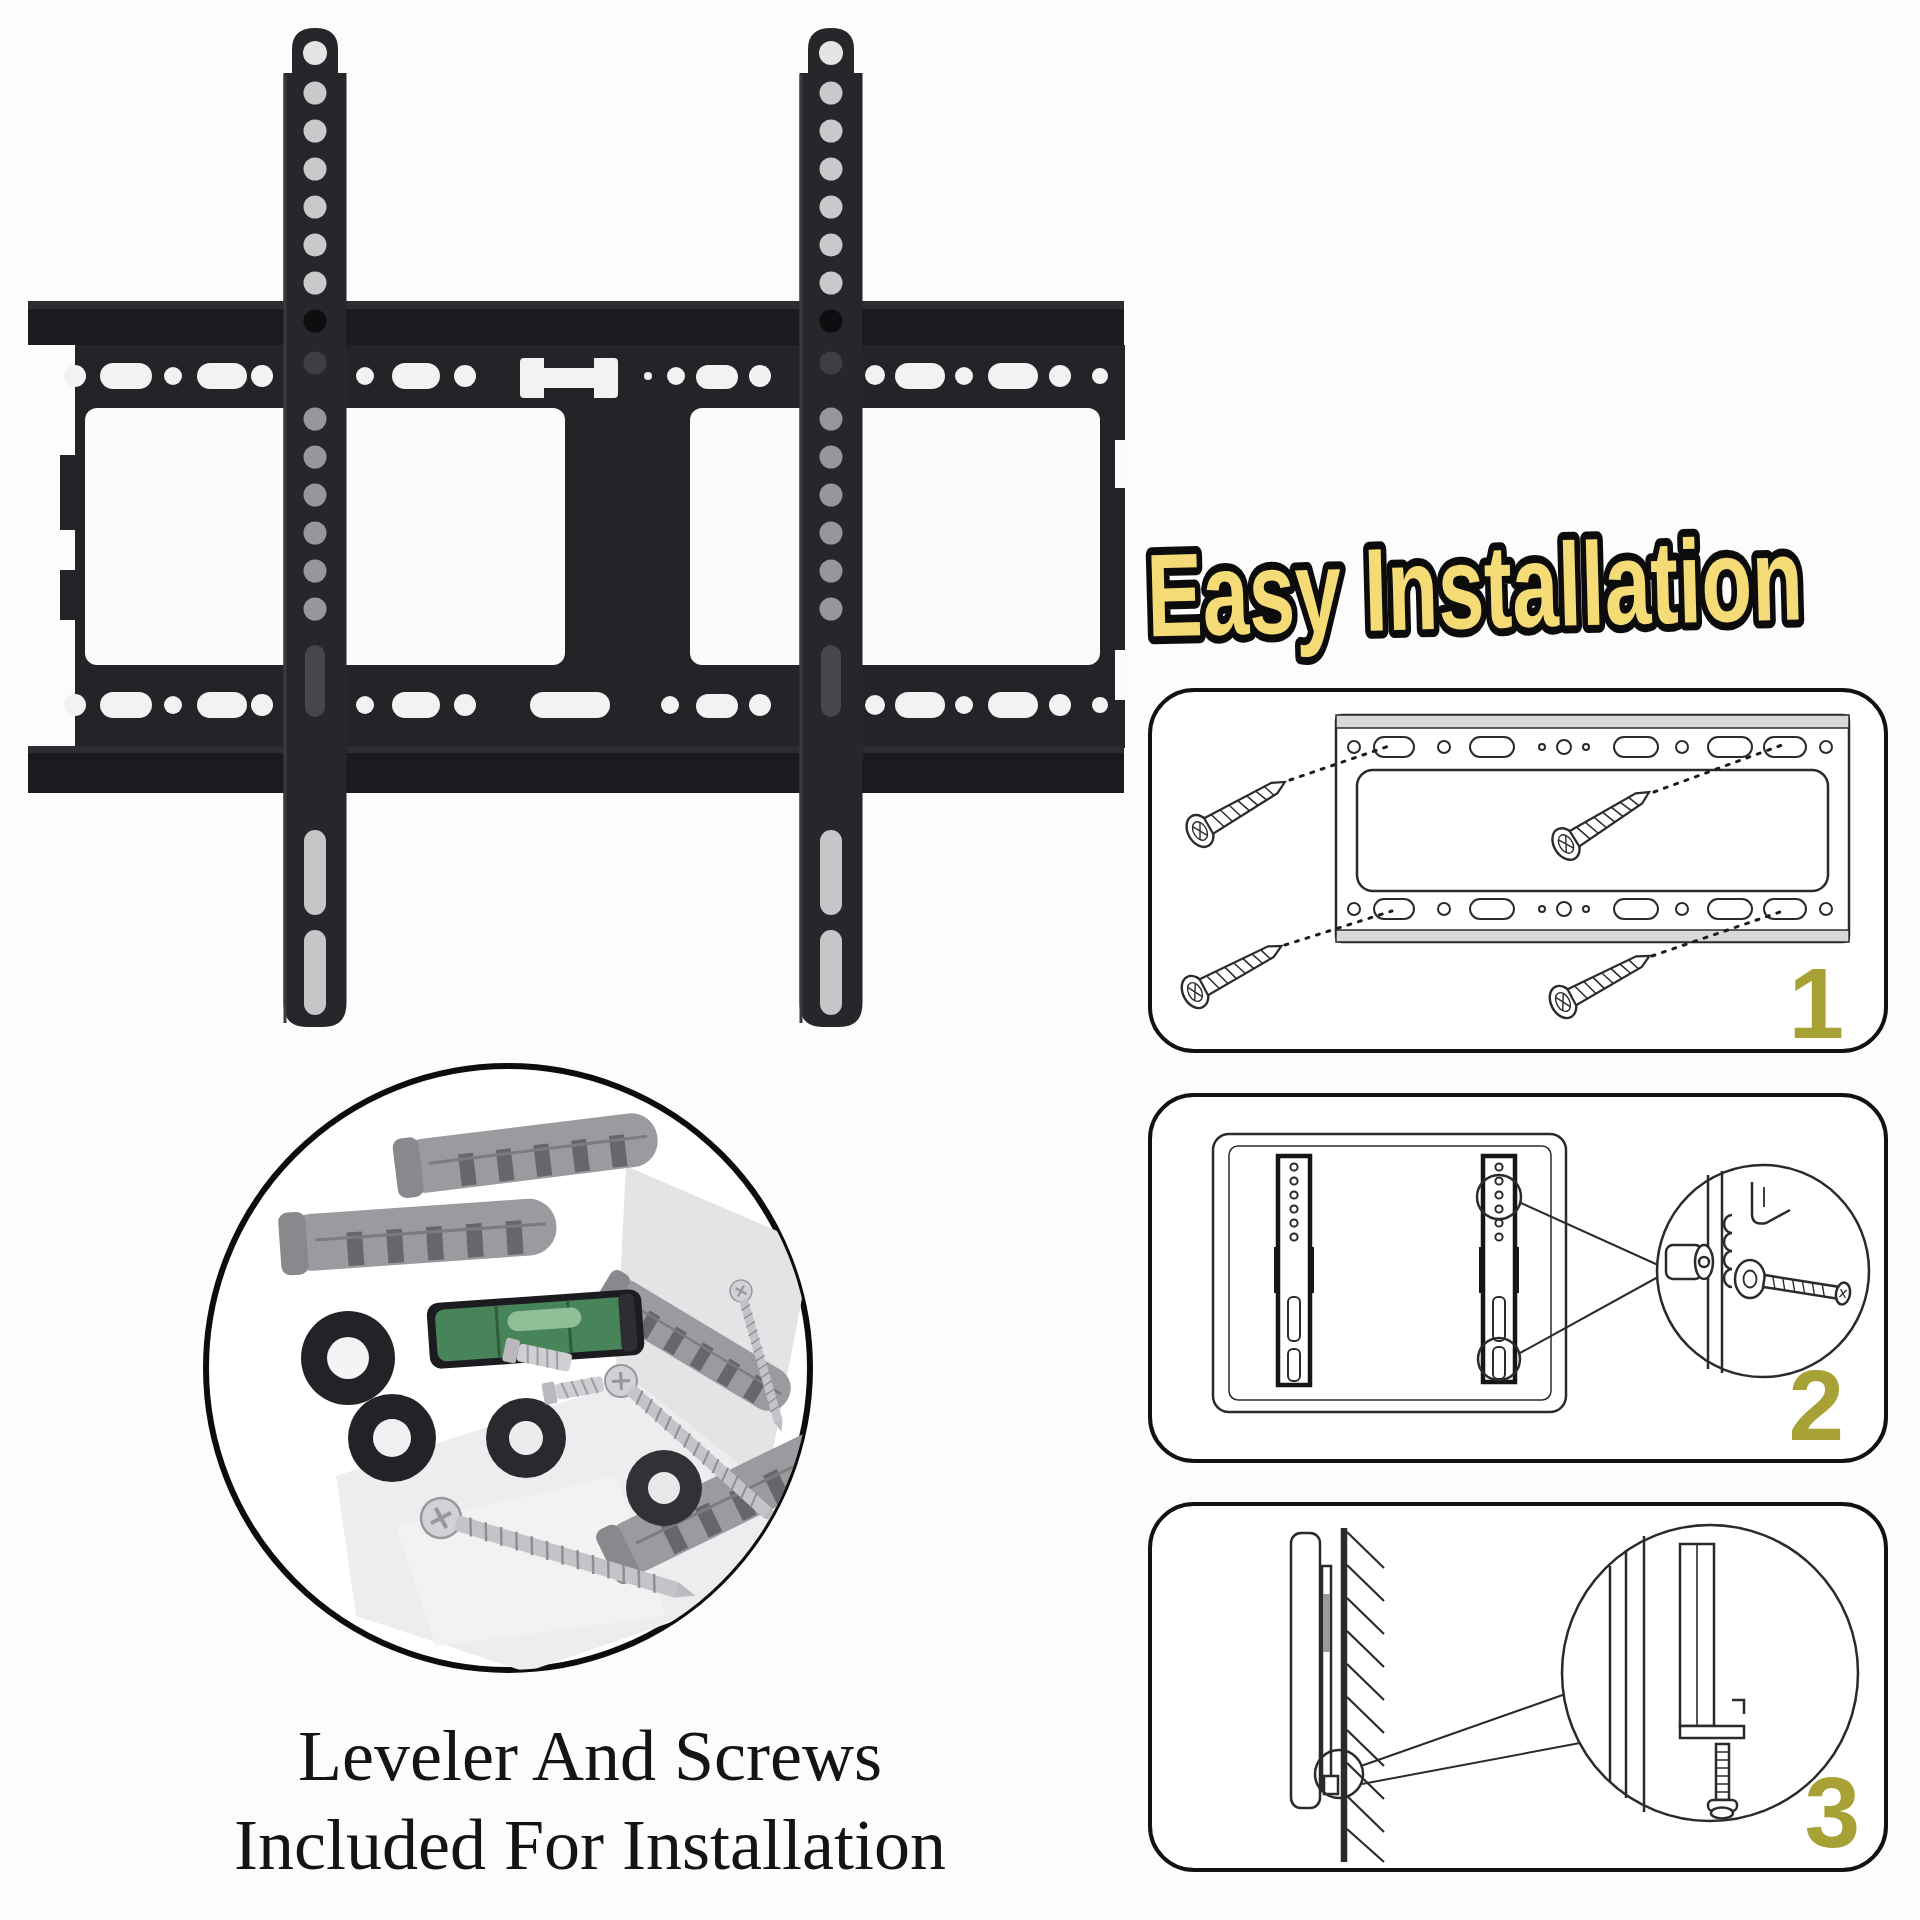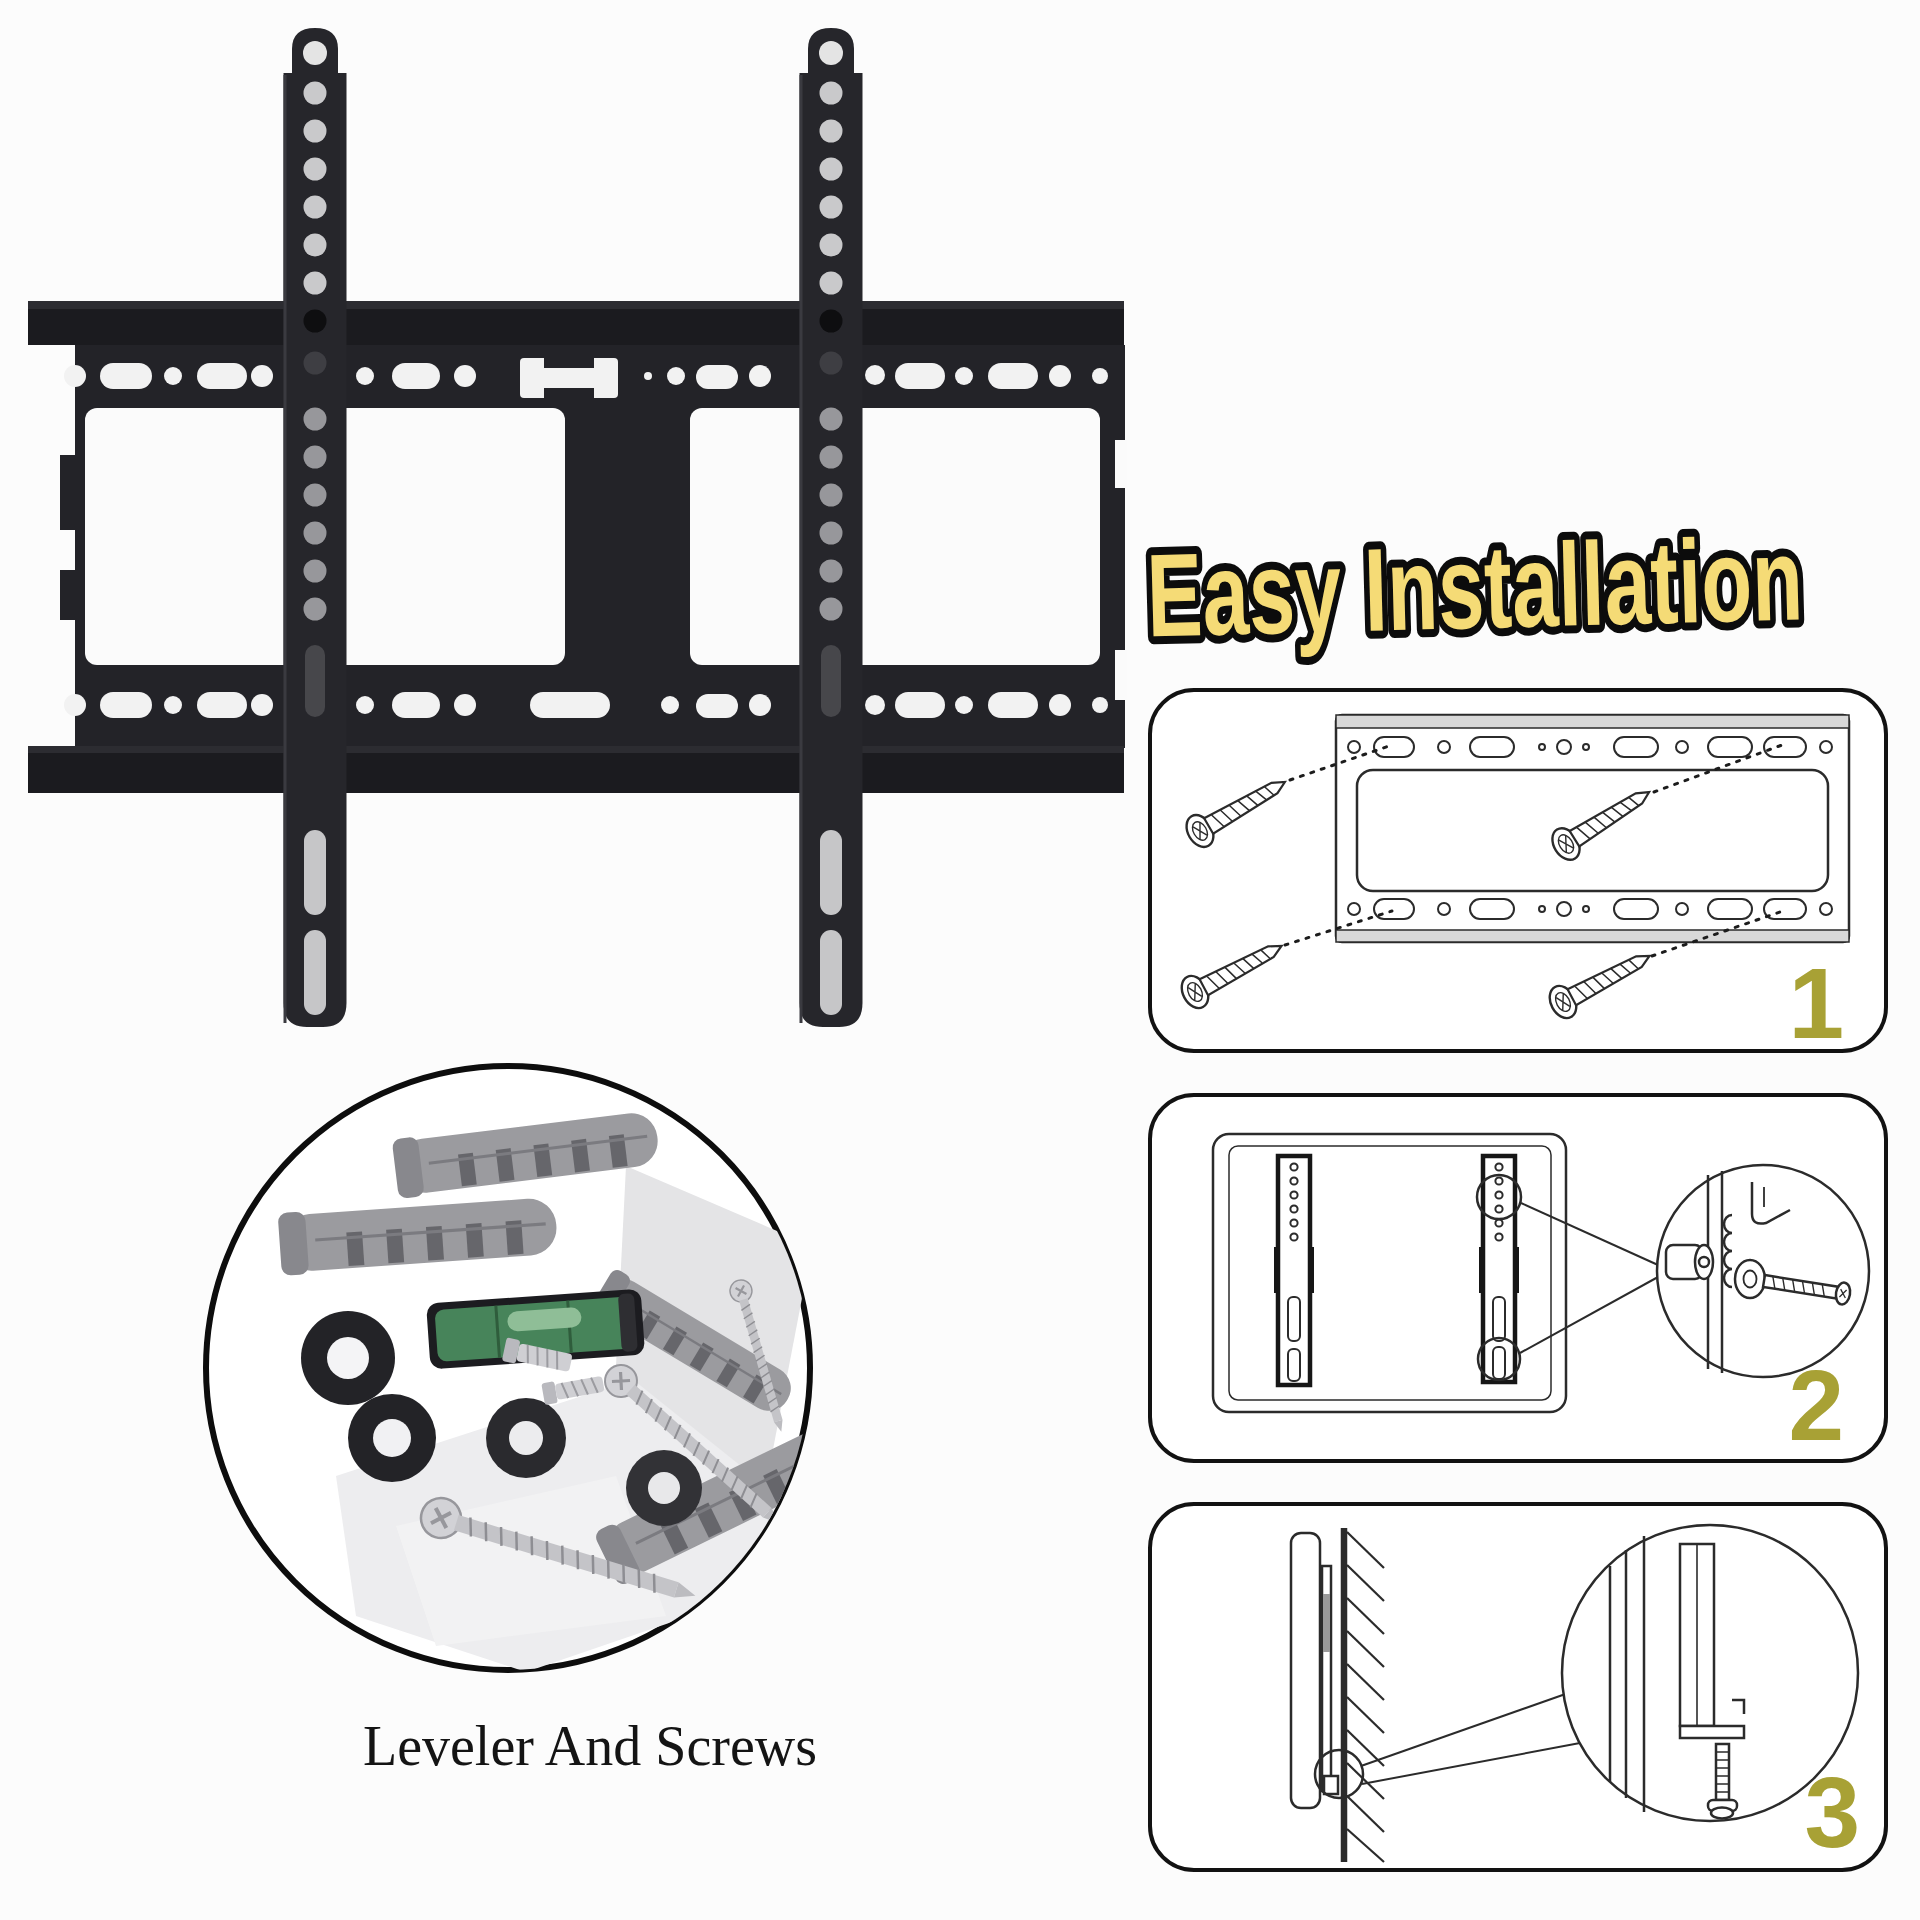--- a/index.html
+++ b/index.html
@@ -22,21 +22,21 @@
   .hole{fill:#ffffff;stroke:#2b2b2b;stroke-width:2;}
   .dot{stroke:#1c1c1c;stroke-width:3;stroke-dasharray:3 8;stroke-linecap:round;fill:none;}
   .stepnum{font-weight:bold;font-family:"Liberation Sans",sans-serif;}
   
   #hardware-circle{
     position:absolute;left:196px;top:1056px;width:624px;height:624px;
   }
   
   #caption{
     position:absolute;left:70px;top:1712px;width:1040px;text-align:center;
-    font-family:"Liberation Serif",serif;font-size:56px;line-height:1.24;
+    font-family:"Liberation Serif",serif;font-size:72px;line-height:1.24;
     color:#141414;letter-spacing:0px;
   }
 </style>
 </head>
 <body>
 
 <div id="canvas">
 
   <svg class="abs" style="left:20px;top:15px;" width="1110" height="1045" viewBox="0 0 1110 1045">
     <defs>
@@ -365,15 +365,16 @@
       <g transform="translate(360,336) rotate(-10)">
         <rect x="-13" y="-11" width="13" height="22" rx="3" fill="#b9b9be"></rect>
         <rect x="0" y="-8" width="48" height="16" rx="4" fill="#cfcfd3"></rect>
         <path d="M7,-8 l4,16 M17,-8 l4,16 M27,-8 l4,16 M37,-8 l4,16" stroke="#9b9ba0" stroke-width="2"></path>
       </g>
     </g>
   </svg>
 
   <div id="caption">
     <div>Leveler And Screws</div>
+    <div>Included For Installation</div>
   </div>
 
 </div>
 
 </body></html>

